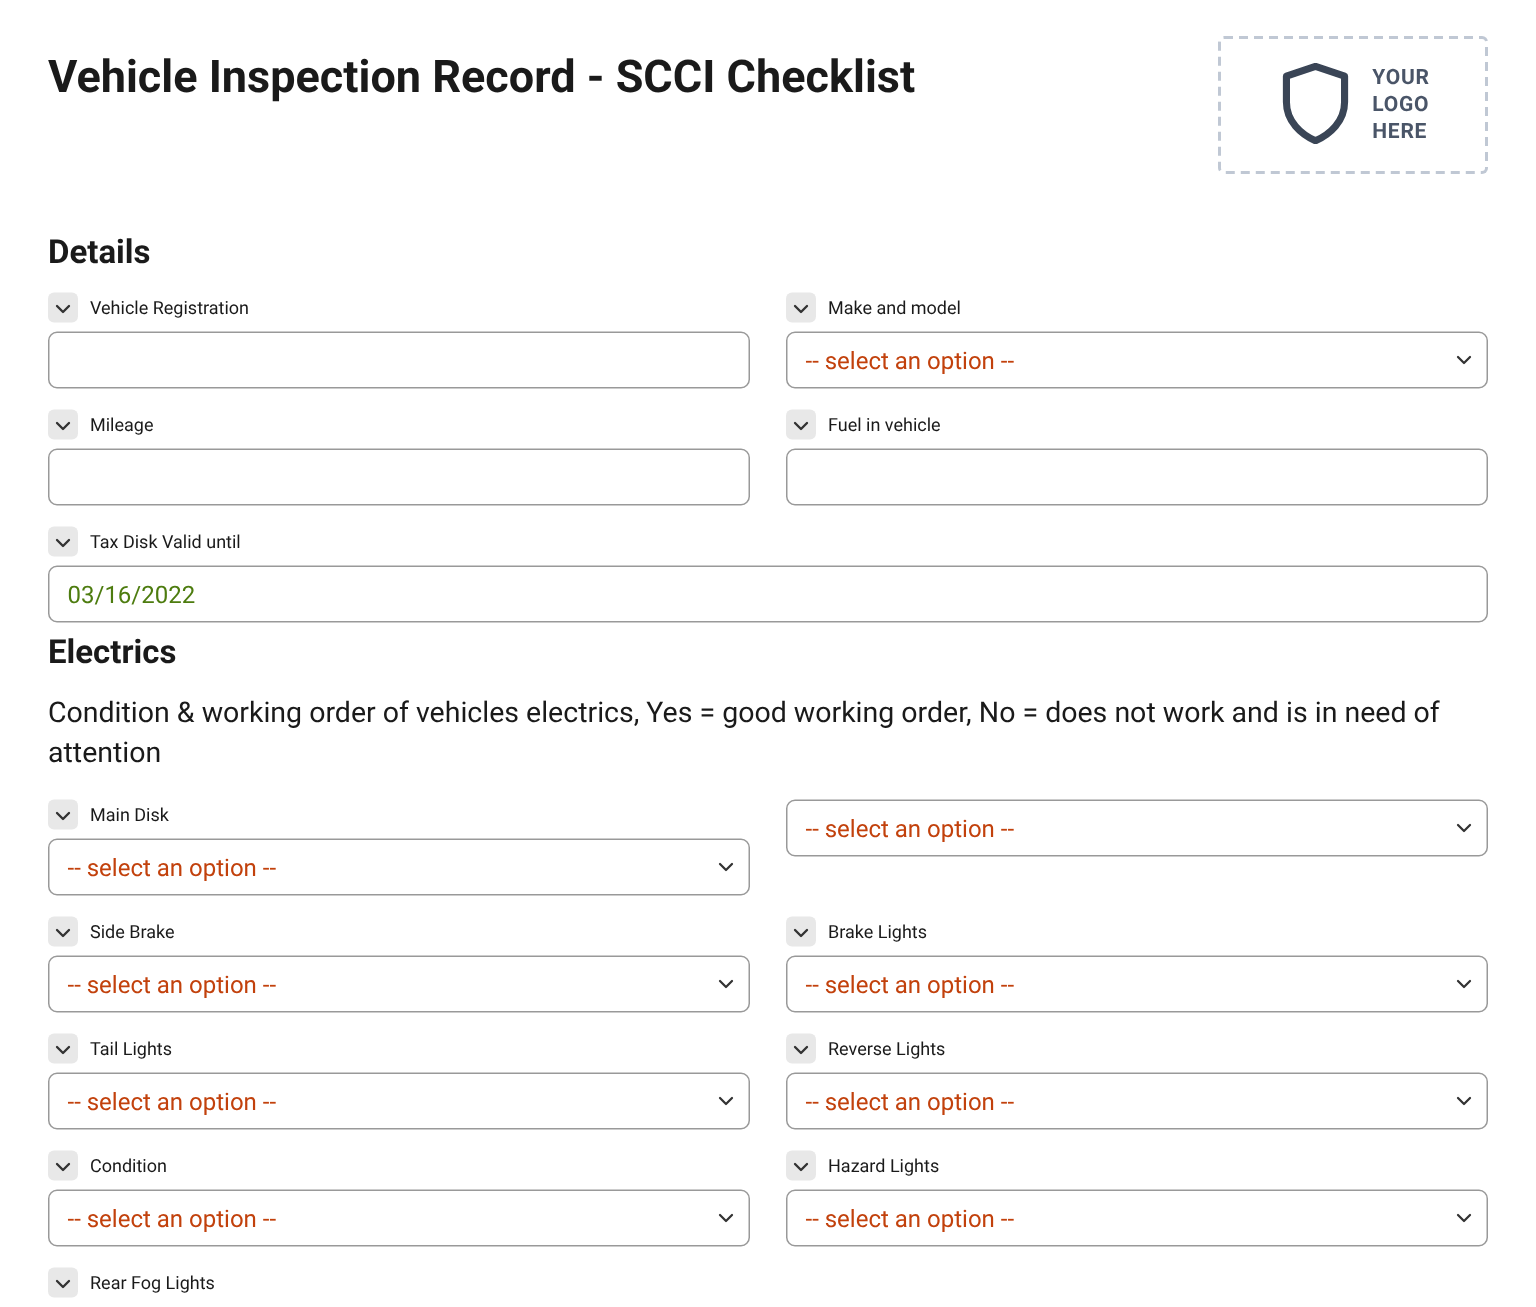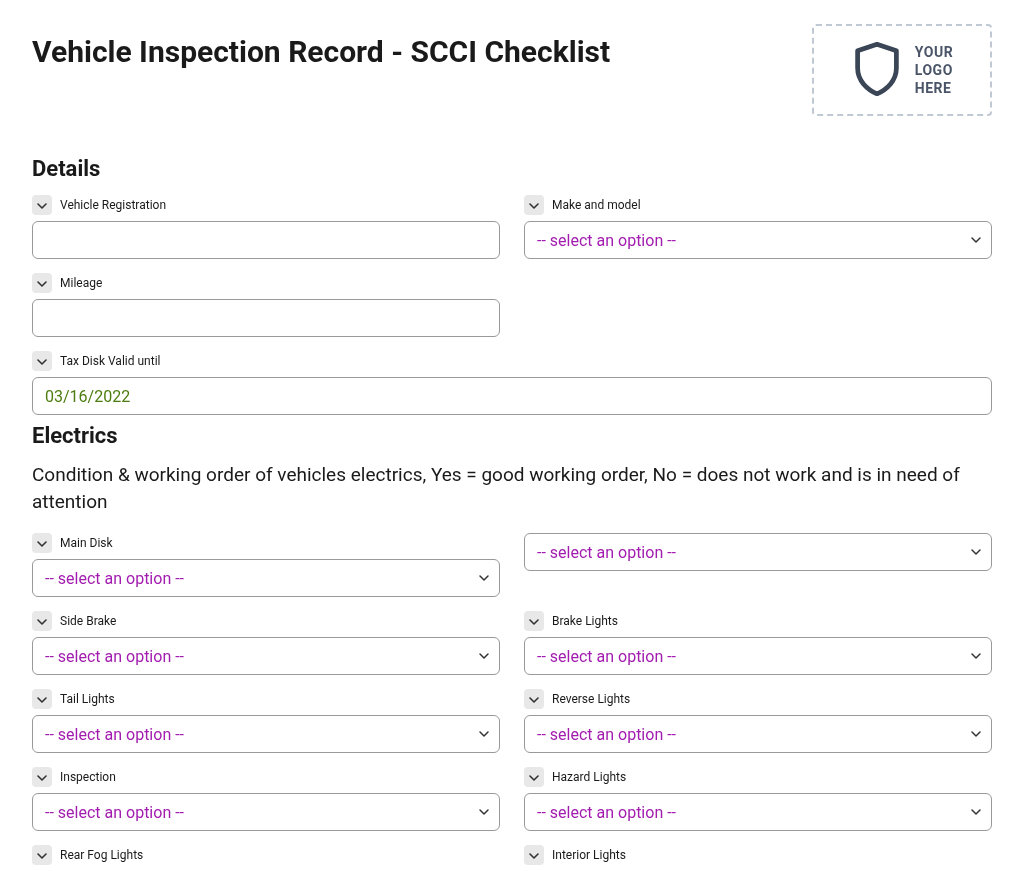--- a/index.html
+++ b/index.html
@@ -109,21 +109,21 @@
       color: #4d7c0f;
     }
     .select-wrap {
       position: relative;
     }
     .select-input {
       appearance: none;
       -webkit-appearance: none;
       padding-right: 32px;
       cursor: pointer;
-      color: #a21caf;
+      color: #c2410c;
     }
     .select-caret {
       position: absolute;
       right: 10px;
       top: 50%;
       transform: translateY(-50%);
       pointer-events: none;
     }
     .select-caret svg {
       width: 12px;
@@ -190,20 +190,31 @@
       <div class="collapse-btn">
         <span><svg viewBox="0 0 10 10">
               <path d="M1 3 L5 7 L9 3" fill="none" stroke="#333" stroke-width="1.6" stroke-linecap="round" stroke-linejoin="round"></path>
             </svg></span>
       </div>
       <span class="field-label">Mileage</span>
     </div>
     <input type="text" class="text-input" value="" style="">
   </div>
 
+  <div>
+    <div class="field-label-row">
+      <div class="collapse-btn">
+        <span><svg viewBox="0 0 10 10">
+              <path d="M1 3 L5 7 L9 3" fill="none" stroke="#333" stroke-width="1.6" stroke-linecap="round" stroke-linejoin="round"></path>
+            </svg></span>
+      </div>
+      <span class="field-label">Fuel in vehicle</span>
+    </div>
+    <input type="text" class="text-input" value="" style="">
+  </div>
 
   <div class="field-full">
     <div class="field-label-row">
       <div class="collapse-btn">
         <span><svg viewBox="0 0 10 10">
               <path d="M1 3 L5 7 L9 3" fill="none" stroke="#333" stroke-width="1.6" stroke-linecap="round" stroke-linejoin="round"></path>
             </svg></span>
       </div>
       <span class="field-label">Tax Disk Valid until</span>
     </div>
@@ -323,21 +334,21 @@
     </div>
   </div>
 
   <div>
     <div class="field-label-row">
       <div class="collapse-btn">
         <span><svg viewBox="0 0 10 10">
               <path d="M1 3 L5 7 L9 3" fill="none" stroke="#333" stroke-width="1.6" stroke-linecap="round" stroke-linejoin="round"></path>
             </svg></span>
       </div>
-      <span class="field-label">Inspection</span>
+      <span class="field-label">Condition</span>
     </div>
     <div class="select-wrap">
       <select class="select-input"><option>-- select an option --</option></select>
       <span class="select-caret">
           <svg viewBox="0 0 12 12">
             <path d="M2 4 L6 8 L10 4" fill="none" stroke="#333" stroke-width="1.5" stroke-linecap="round" stroke-linejoin="round"></path>
           </svg>
         </span>
     </div>
   </div>
@@ -366,25 +377,14 @@
       <div class="collapse-btn">
         <span><svg viewBox="0 0 10 10">
               <path d="M1 3 L5 7 L9 3" fill="none" stroke="#333" stroke-width="1.6" stroke-linecap="round" stroke-linejoin="round"></path>
             </svg></span>
       </div>
       <span class="field-label">Rear Fog Lights</span>
     </div>
 
   </div>
 
-  <div>
-    <div class="field-label-row">
-      <div class="collapse-btn">
-        <span><svg viewBox="0 0 10 10">
-              <path d="M1 3 L5 7 L9 3" fill="none" stroke="#333" stroke-width="1.6" stroke-linecap="round" stroke-linejoin="round"></path>
-            </svg></span>
-      </div>
-      <span class="field-label">Interior Lights</span>
-    </div>
-
-  </div>
 
 </div>
 
 </body></html>

